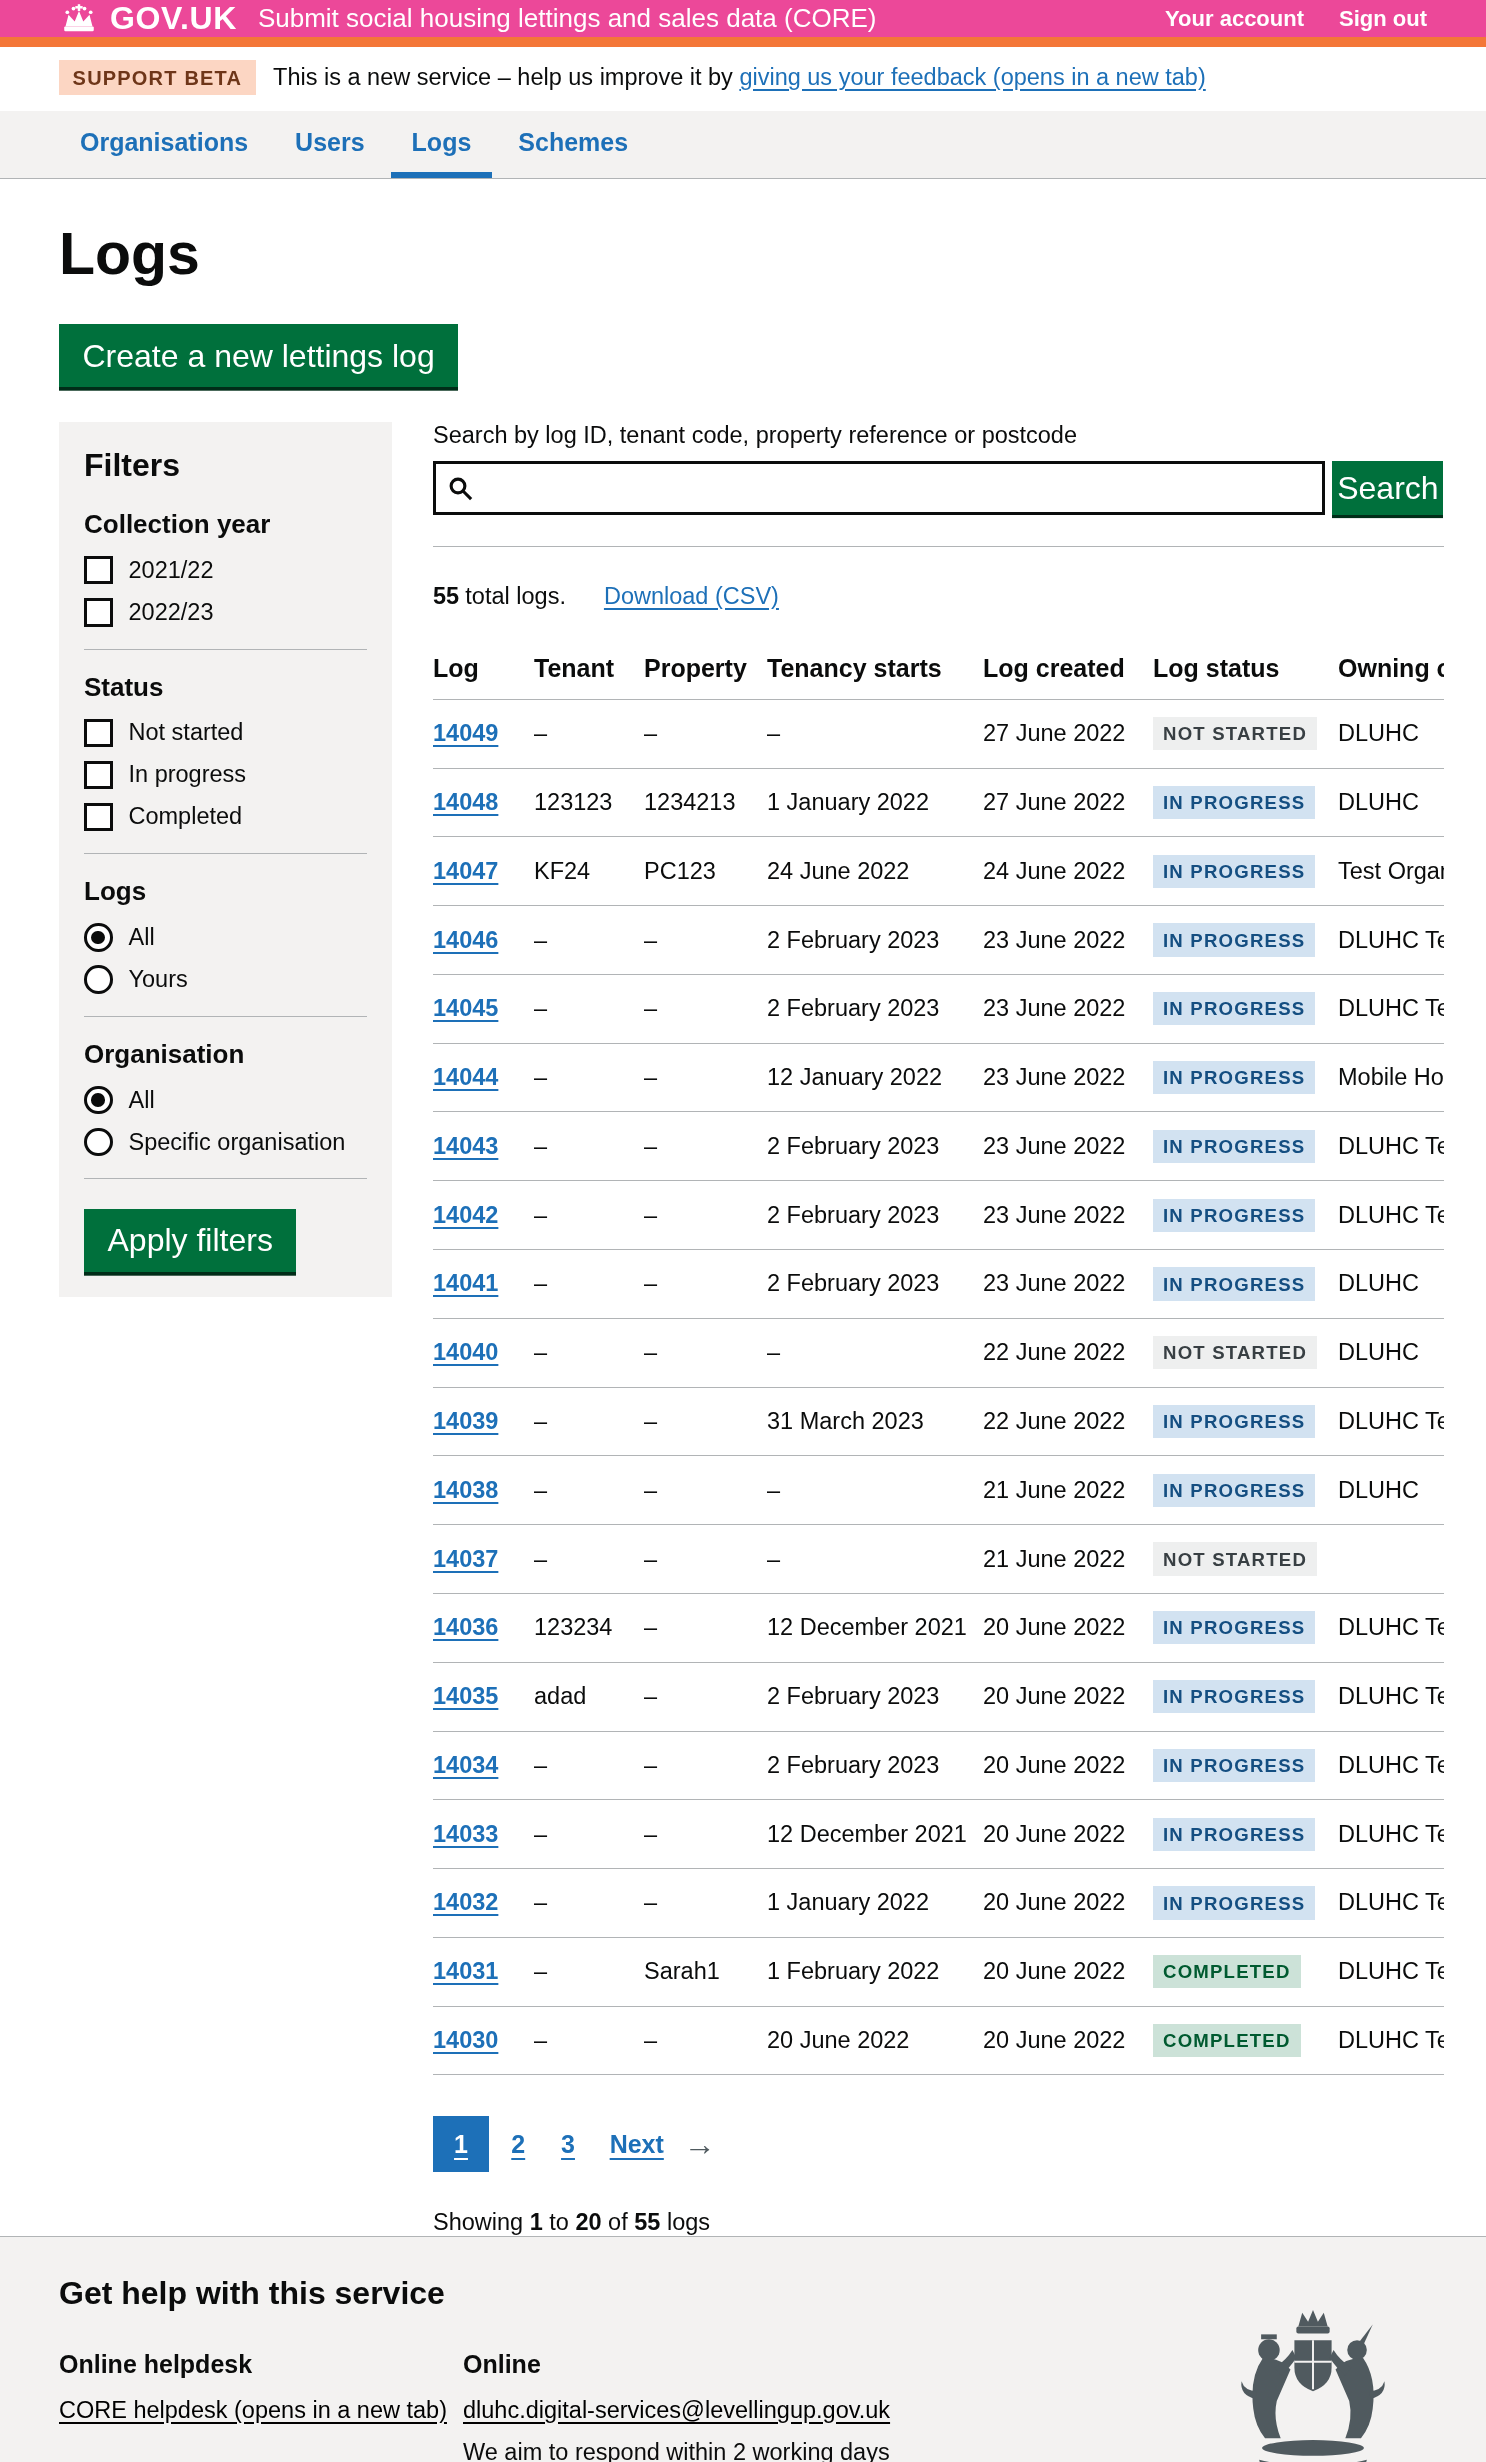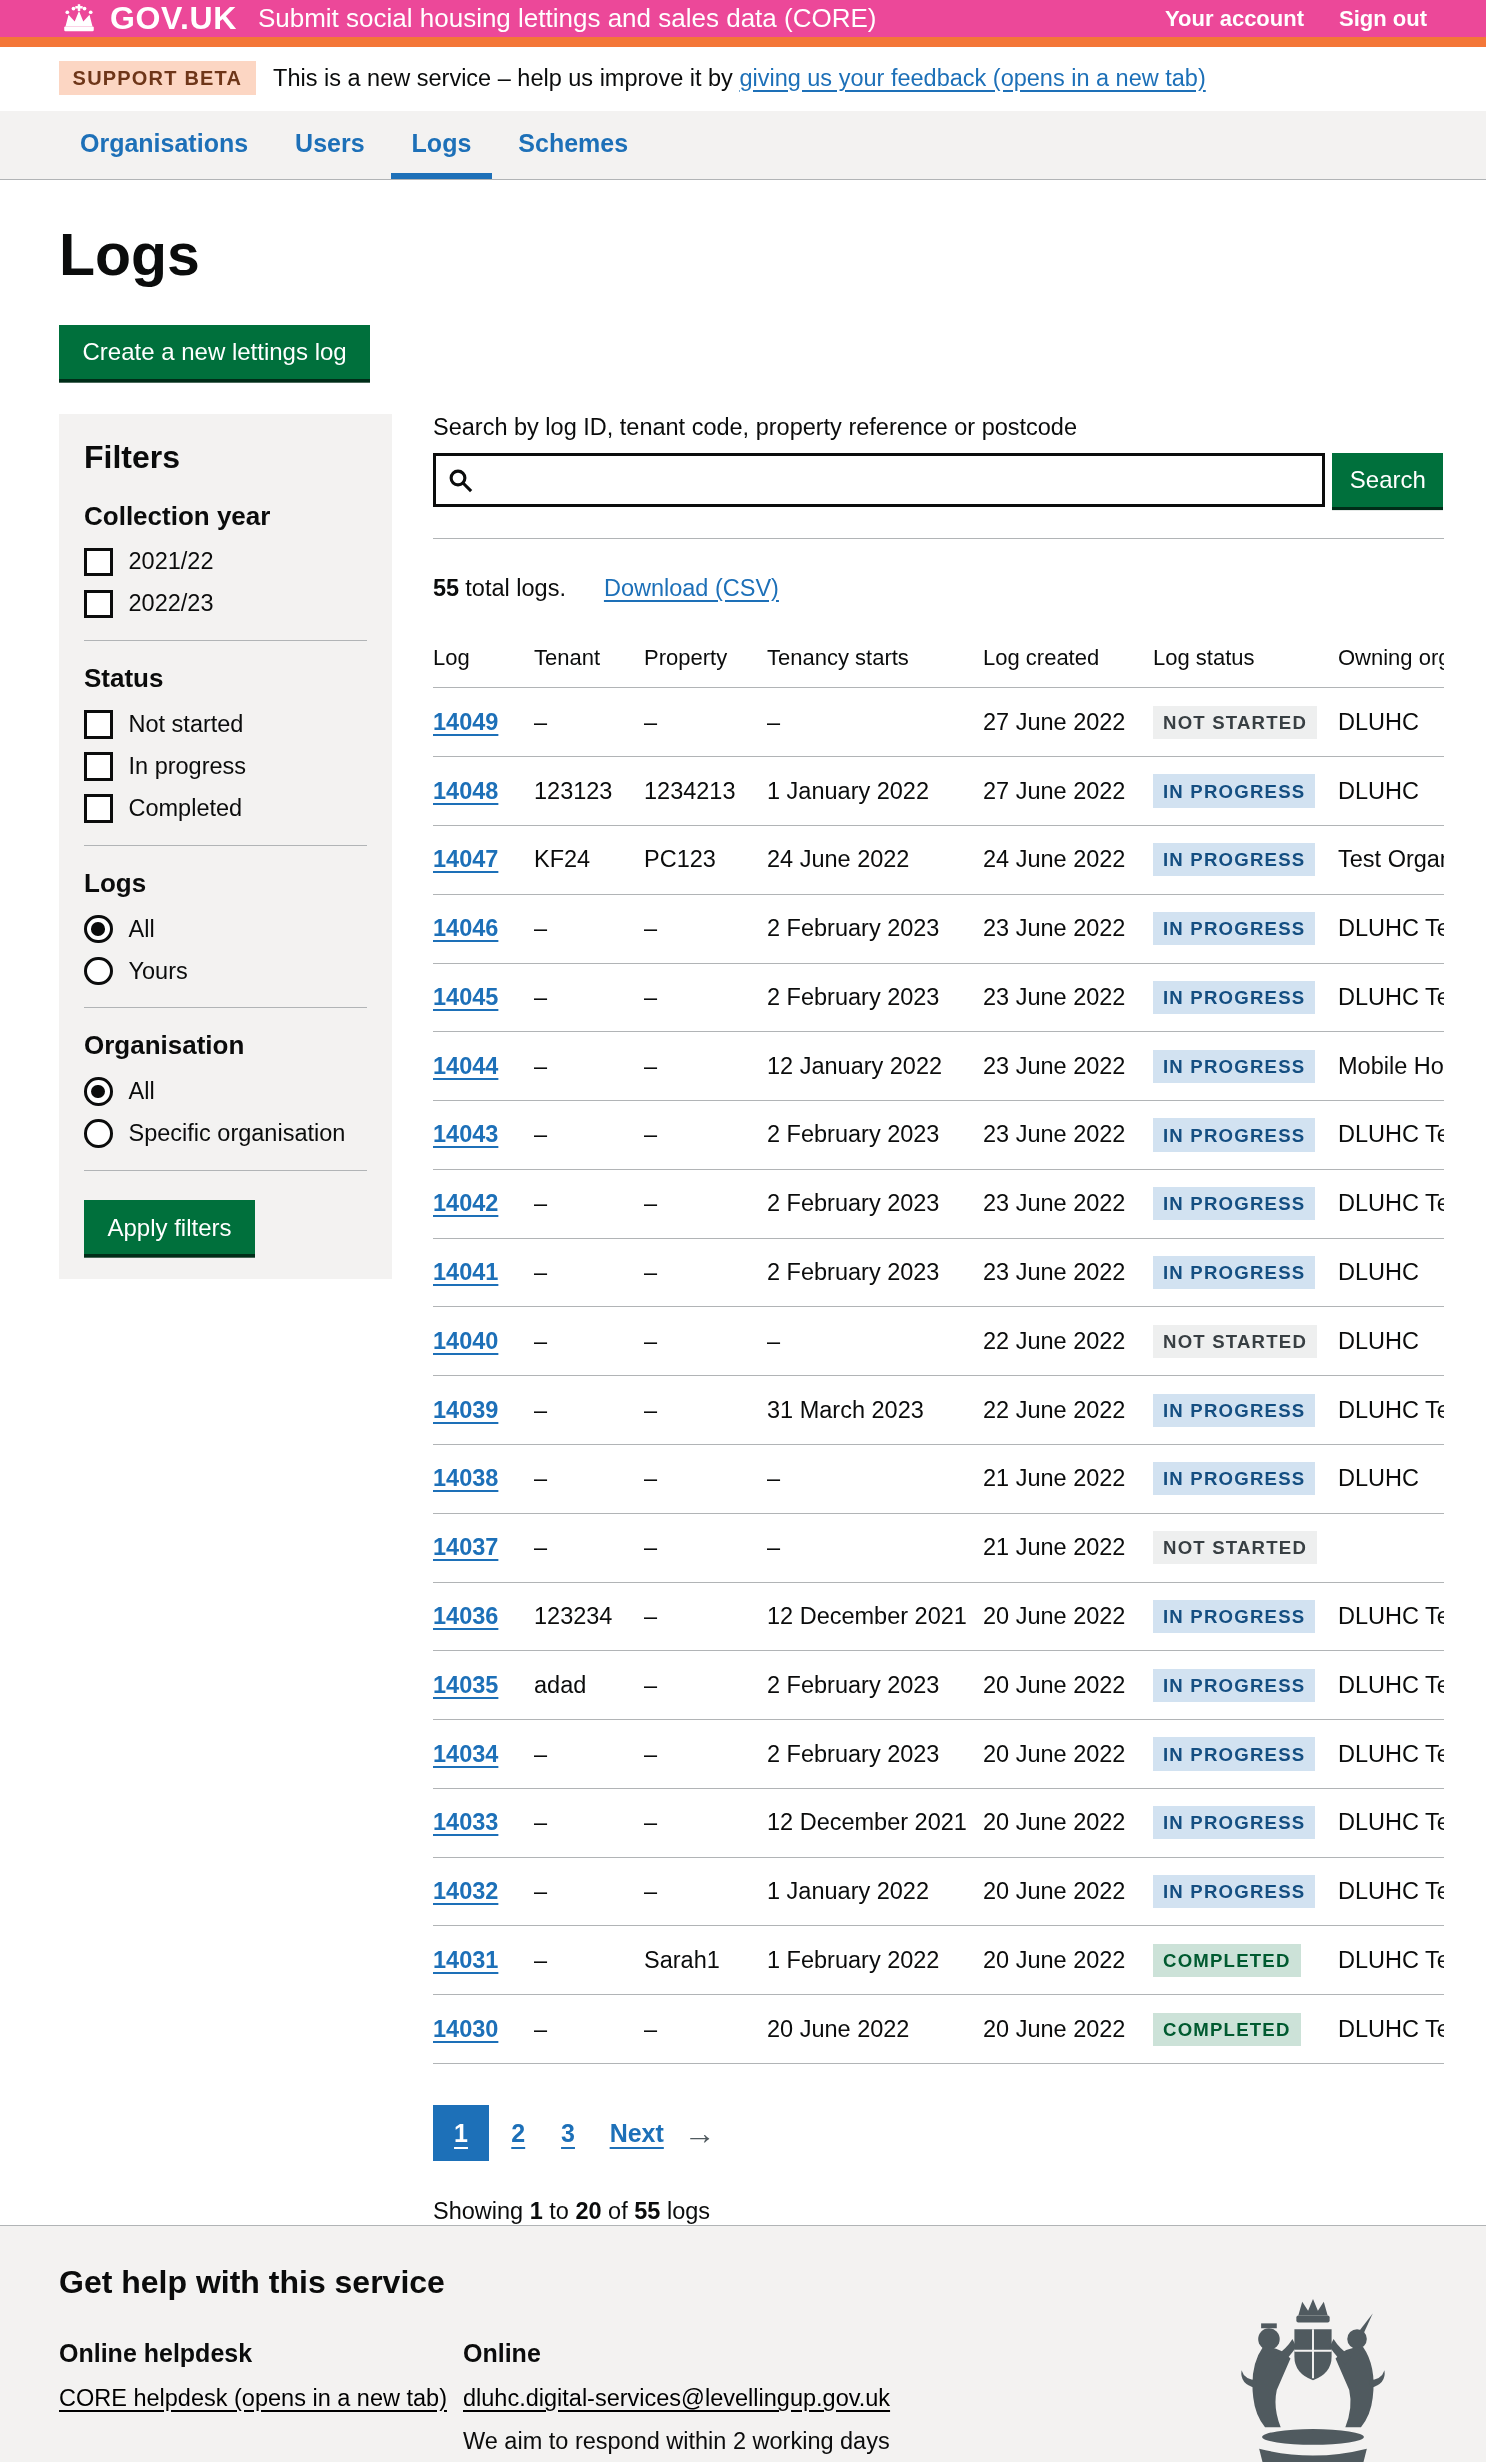--- a/index.html
+++ b/index.html
@@ -36,21 +36,21 @@
     display:inline-block; color:#1d70b8; font-weight:bold; font-size:25px;
     text-decoration:none; padding:17.3px 21px 15px; border-bottom:6.2px solid transparent;
   }
   .primary-nav li.active a { border-bottom-color:#1d70b8; }
 
   
   main { padding:0 42px 0 59px; flex:0 0 auto; }
   h1.page-title { font-size:59px; font-weight:bold; margin-top:41px; }
   .govuk-button {
     display:inline-block; background:#00703c; color:#fff; border:none;
-    font-family:inherit; font-size:24px; padding:13.6px 23.5px 12.4px;
+    font-family:inherit; font-size:32px; padding:13.6px 23.5px 12.4px;
     box-shadow:0 3.7px 0 #002d18; cursor:pointer;
   }
   .create-btn { margin-top:36px; }
 
   .layout { display:flex; margin-top:35px; align-items:flex-start; }
 
   
   .filters { width:333px; flex:0 0 333px; background:#f3f2f1; padding:25px; }
   .filters h2 { font-size:32px; font-weight:bold; margin-bottom:25px; }
   .filter-group-label { font-size:26px; font-weight:bold; margin-bottom:16px; }
@@ -77,21 +77,21 @@
   .search-icon { position:absolute; left:15px; top:15px; width:25px; height:25px; }
   .search-btn { margin-left:7.4px; width:111px; height:54px; padding:0; box-shadow:0 3.1px 0 #002d18; }
   .results-divider { border:none; border-top:1.9px solid #b1b4b6; margin:31px 0 0; }
   .count-line { margin-top:36px; font-size:23.5px; display:flex; align-items:baseline; }
   .count-line b { font-weight:bold; }
   .count-line .suffix { margin-left:6.2px; }
   .download-link { color:#1d70b8; margin-left:38px; }
 
   
   table.logs { border-collapse:collapse; table-layout:fixed; width:1152px; margin-top:28.5px; }
-  .logs th { text-align:left; font-weight:normal; font-size:22px; padding:15px 15px 16px 0; border-bottom:1.9px solid #b1b4b6; white-space:nowrap; overflow:hidden; }
+  .logs th { text-align:left; font-weight:bold; font-size:25px; padding:15px 15px 16px 0; border-bottom:1.9px solid #b1b4b6; white-space:nowrap; overflow:hidden; }
   .logs td { font-size:23.5px; padding:17.3px 15px 17.3px 0; border-bottom:1.9px solid #b1b4b6; white-space:nowrap; overflow:hidden; vertical-align:middle; }
   .logs a.log-link { color:#1d70b8; font-weight:bold; text-decoration:underline; text-underline-offset:4.3px; }
   .tag { display:inline-block; font-weight:bold; font-size:18.6px; letter-spacing:1.2px; padding:6.2px 10px 5px; white-space:nowrap; }
   .tag-grey  { background:#eeefef; color:#383f43; }
   .tag-blue  { background:#d2e2f1; color:#144e81; }
   .tag-green { background:#cce2d8; color:#005a30; }
 
   
   .pagination { display:flex; align-items:center; margin-top:41px; gap:8.7px; }
   .page { font-size:25px; font-weight:bold; color:#1d70b8; text-decoration:underline; text-underline-offset:5px; padding:0 13.6px; }

